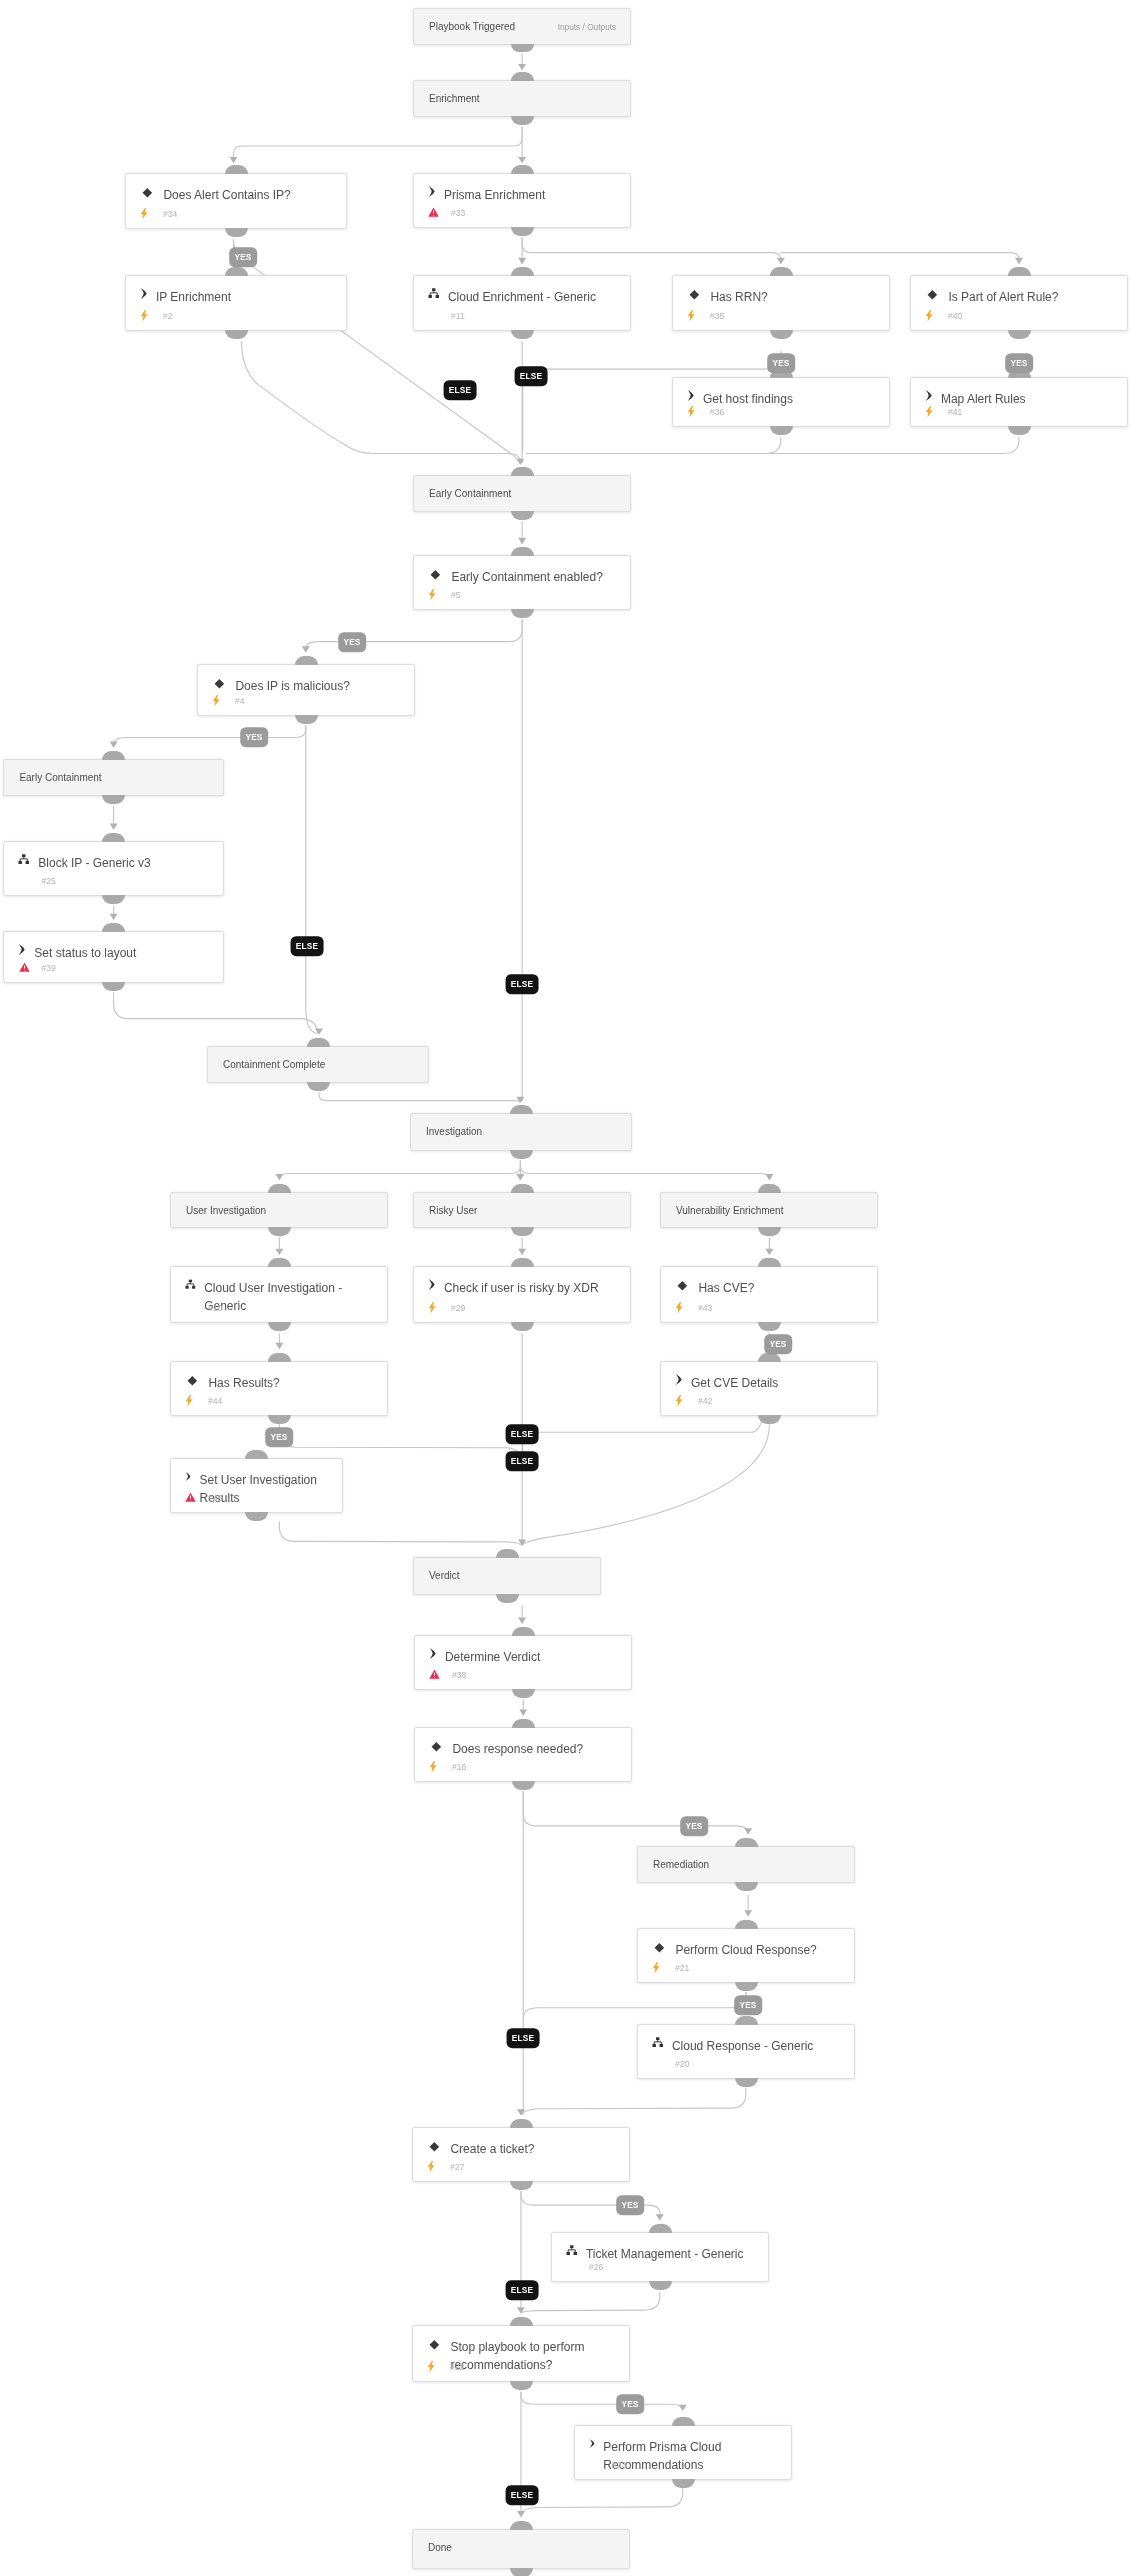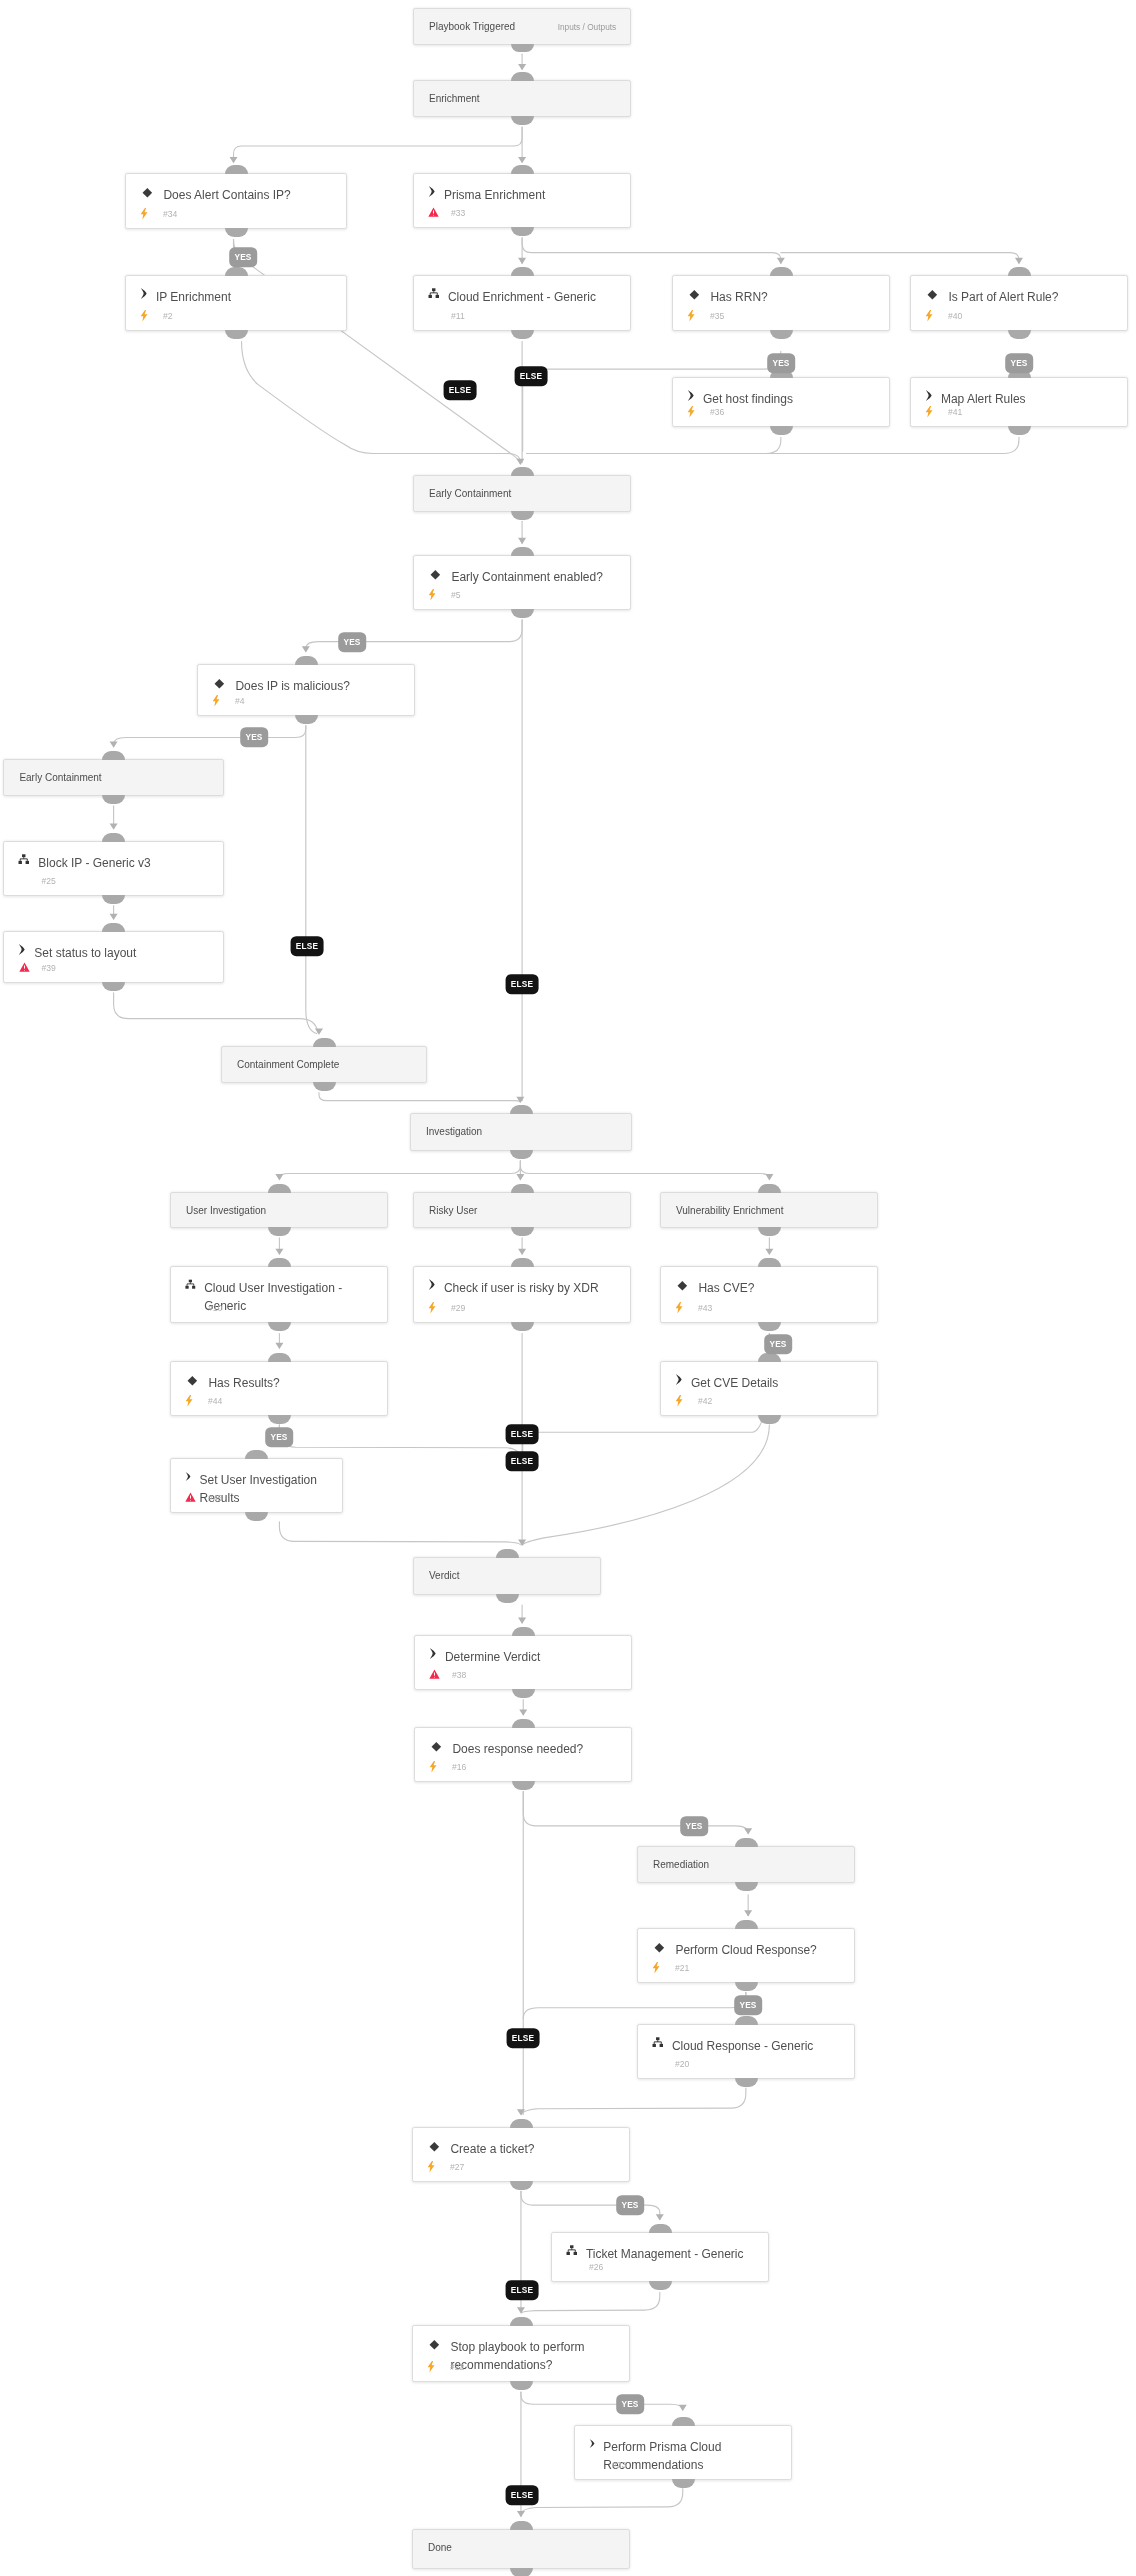--- a/index.html
+++ b/index.html
@@ -159,21 +159,21 @@
   </div>
   <div class="node hdr" style="left:413px;top:80px;width:218px;height:37px">
     <span class="htitle">Enrichment</span>
   </div>
   <div class="node hdr" style="left:413px;top:475px;width:218px;height:37px">
     <span class="htitle">Early Containment</span>
   </div>
   <div class="node hdr" style="left:3.4px;top:759px;width:221px;height:37px">
     <span class="htitle">Early Containment</span>
   </div>
-  <div class="node hdr" style="left:221px;top:1046px;width:206px;height:37px">
+  <div class="node hdr" style="left:207px;top:1046px;width:222px;height:37px">
     <span class="htitle">Containment Complete</span>
   </div>
   <div class="node hdr" style="left:410px;top:1113px;width:222px;height:38px">
     <span class="htitle">Investigation</span>
   </div>
   <div class="node hdr" style="left:170px;top:1192px;width:218px;height:36px">
     <span class="htitle">User Investigation</span>
   </div>
   <div class="node hdr" style="left:413px;top:1192px;width:218px;height:36px">
     <span class="htitle">Risky User</span>

